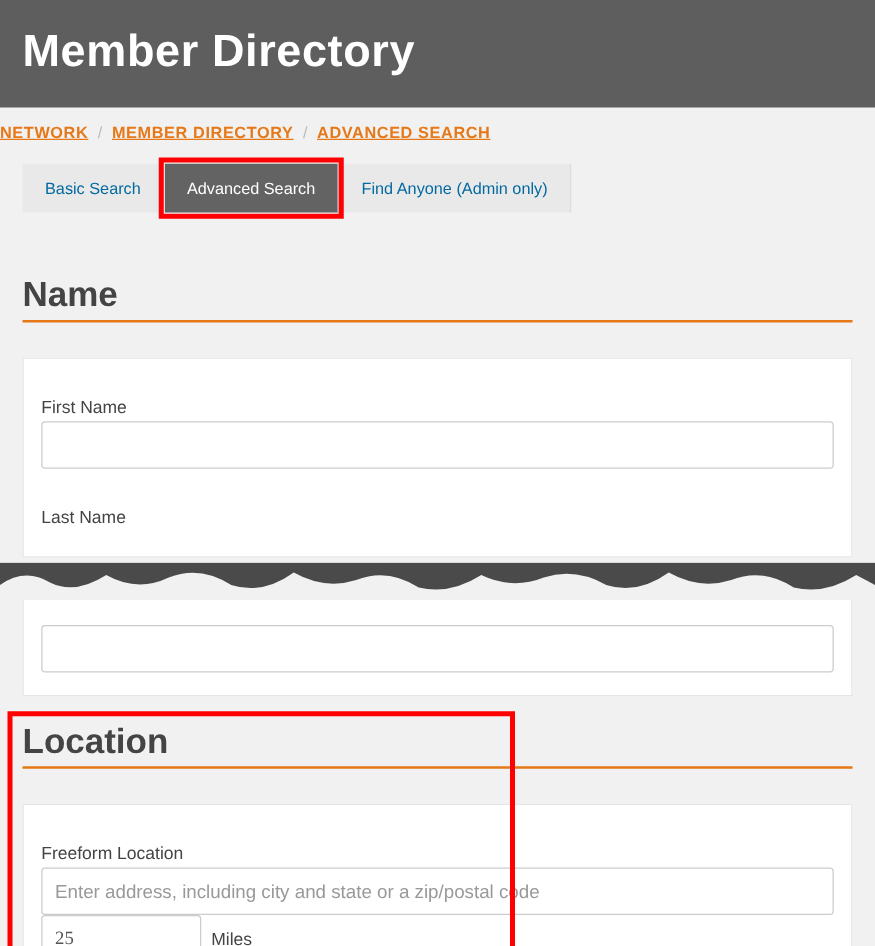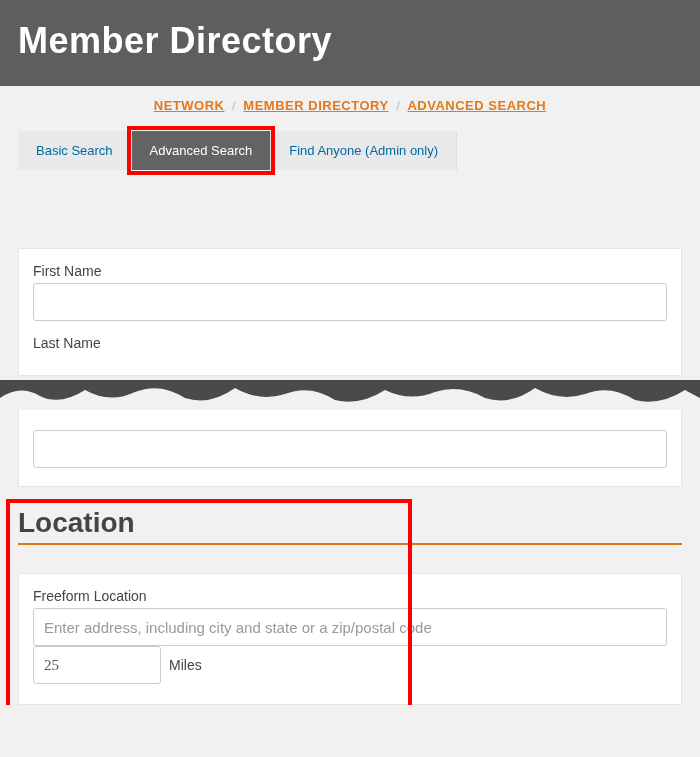--- a/index.html
+++ b/index.html
@@ -13,21 +13,20 @@
       background: #5e5e5e;
       padding: 20px 18px 24px 18px;
     }
     .header h1 {
       color: #fff;
       font-size: 36px;
       font-weight: 700;
       letter-spacing: 0.5px;
     }
     .breadcrumb {
-      text-align: center;
       padding: 12px 0 18px 0;
       font-size: 13px;
       color: #888;
     }
     .breadcrumb a {
       color: #e67817;
       text-decoration: underline;
       font-weight: 600;
       letter-spacing: 0.5px;
     }
@@ -74,21 +73,21 @@
     .card {
       background: #fff;
       border: 1px solid #e5e5e5;
       margin-top: 28px;
       padding: 0 14px 20px 14px;
     }
     .field-label {
       display: block;
       font-size: 14px;
       color: #444;
-      margin: 14px 0 4px 0;
+      margin: 30px 0 4px 0;
     }
     .text-input {
       width: 100%;
       height: 38px;
       border: 1px solid #ccc;
       border-radius: 3px;
       font-size: 15px;
       padding: 0 10px;
       color: #555;
     }
@@ -150,20 +149,21 @@
   <a href="#">ADVANCED SEARCH</a>
 </div>
 
 <div class="tabs">
   <div class="tab">Basic Search</div>
   <div class="tab active highlight">Advanced Search</div>
   <div class="tab">Find Anyone (Admin only)</div>
 </div>
 
 <div class="section-wrap">
+  <div class="section-title">Name</div>
   <div class="card">
     <label class="field-label">First Name</label>
     <input class="text-input" type="text" style="">
     <label class="field-label">Last Name</label>
   </div>
 </div>
 
 <div class="torn">
   <svg viewBox="0 0 700 30" preserveAspectRatio="none">
     <path d="M0,18 Q20,4 40,16 Q60,26 85,10 Q110,24 135,12 Q160,2 185,18 Q210,26 235,8 Q260,22 285,14 Q310,4 335,20 Q360,26 385,10 Q410,22 435,12 Q460,4 485,18 Q510,26 535,8 Q560,22 585,14 Q610,4 635,20 Q660,26 685,10 Q700,18 700,18 L700,0 L0,0 Z" fill="#4a4a4a"></path>

